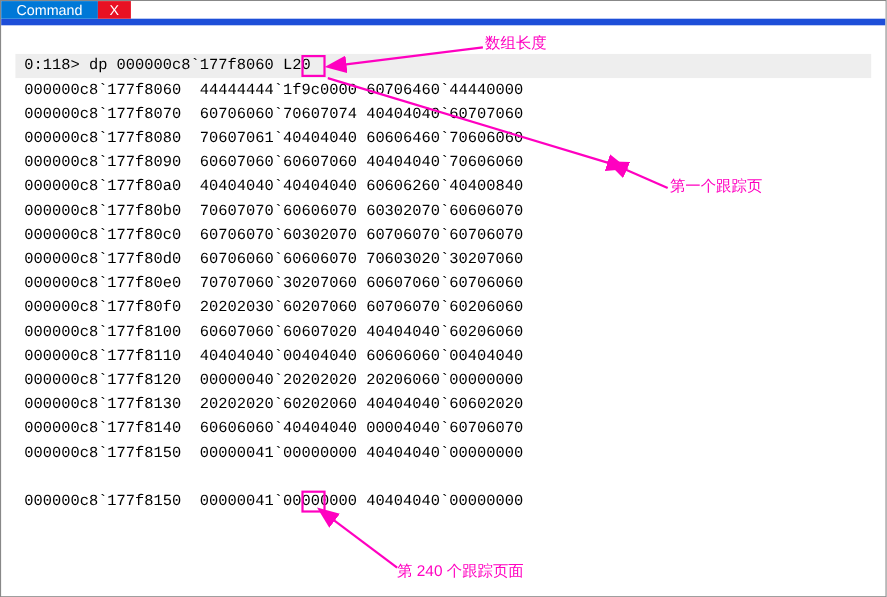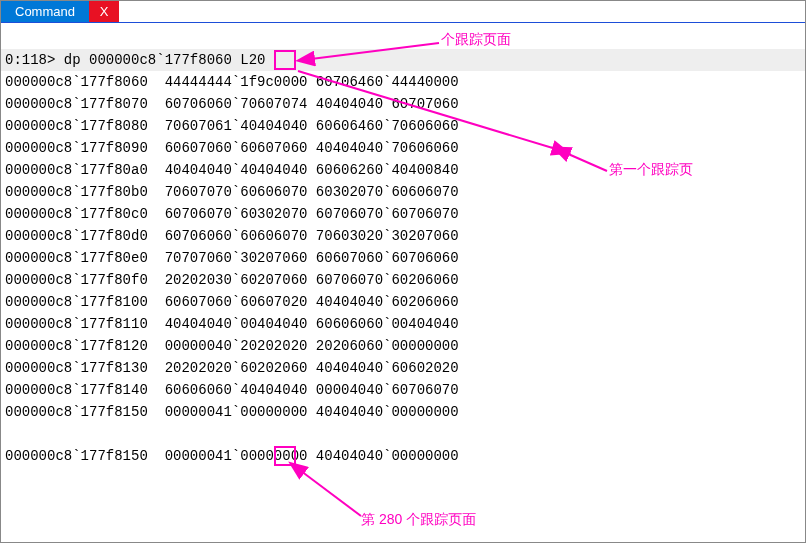--- a/index.html
+++ b/index.html
@@ -9,21 +9,21 @@
       background: #fff;
       width: 806px;
       height: 543px;
       border: 1px solid #888;
       position: relative;
       overflow: hidden;
     }
     .title-bar {
       height: 22px;
       background: #fff;
-      border-bottom: 1px solid #1d4ed8;
+      border-bottom: 6px solid #1d4ed8;
       display: flex;
       align-items: stretch;
     }
     .tab {
       background: #0078d7;
       color: #fff;
       padding: 2px 14px;
       font-size: 13px;
       font-family: 'Segoe UI', sans-serif;
       display: flex;
@@ -33,21 +33,21 @@
       background: #e81123;
       color: #fff;
       width: 30px;
       display: flex;
       align-items: center;
       justify-content: center;
       font-family: 'Segoe UI', sans-serif;
       font-size: 13px;
     }
     .content {
-      padding: 4px 4px;
+      padding: 4px 21px;
       line-height: 22px;
       white-space: pre;
       color: #000;
       position: relative;
     }
     .row { display: block; }
     .hl-cmd { background: #eeeeee; display: inline-block; width: calc(100% + 16px); margin-left: -8px; padding-left: 8px; }
     
     
     .annotation-label {
@@ -76,23 +76,23 @@
     <span>X</span>
   </div>
 </div>
 
 <div class="content">
 <span class="row hl-cmd">0:118&gt; dp 000000c8`177f8060 L20</span>
 <div id="dump1-rows"><span class="row">000000c8`177f8060  44444444`1f9c0000 60706460`44440000</span><span class="row">000000c8`177f8070  60706060`70607074 40404040`60707060</span><span class="row">000000c8`177f8080  70607061`40404040 60606460`70606060</span><span class="row">000000c8`177f8090  60607060`60607060 40404040`70606060</span><span class="row">000000c8`177f80a0  40404040`40404040 60606260`40400840</span><span class="row">000000c8`177f80b0  70607070`60606070 60302070`60606070</span><span class="row">000000c8`177f80c0  60706070`60302070 60706070`60706070</span><span class="row">000000c8`177f80d0  60706060`60606070 70603020`30207060</span><span class="row">000000c8`177f80e0  70707060`30207060 60607060`60706060</span><span class="row">000000c8`177f80f0  20202030`60207060 60706070`60206060</span><span class="row">000000c8`177f8100  60607060`60607020 40404040`60206060</span><span class="row">000000c8`177f8110  40404040`00404040 60606060`00404040</span><span class="row">000000c8`177f8120  00000040`20202020 20206060`00000000</span><span class="row">000000c8`177f8130  20202020`60202060 40404040`60602020</span><span class="row">000000c8`177f8140  60606060`40404040 00004040`60706070</span><span class="row">000000c8`177f8150  00000041`00000000 40404040`00000000</span></div>
 <div id="dump2-rows"><span class="row">000000c8`177f8150  00000041`00000000 40404040`00000000</span></div>
 </div>
 
-<div class="annotation-label" style="top:30px; left:440px;">个跟踪页面</div>
+<div class="annotation-label" style="top:30px; left:440px;">数组长度</div>
 <div class="annotation-label" style="top:160px; left:608px;text-align:center;">第一个跟踪页</div>
-<div class="annotation-label" style="top:510px; left:360px;">第 280 个跟踪页面</div>
+<div class="annotation-label" style="top:510px; left:360px;">第 240 个跟踪页面</div>
 
 <div class="highlight-box" style="top:49px; left:273px; width:22px; height:20px;"></div>
 <div class="highlight-box" style="top:445px; left:273px; width:22px; height:20px;"></div>
 
 <svg class="anno" width="806" height="543">
   <defs>
     <marker id="arrowhead" markerWidth="10" markerHeight="8" refX="2" refY="4" orient="auto">
       <polygon points="0 0, 10 4, 0 8" fill="#ff00c0"></polygon>
     </marker>
   </defs>

